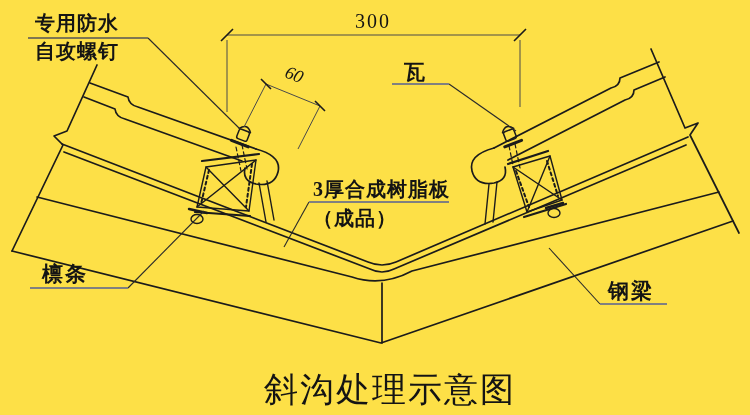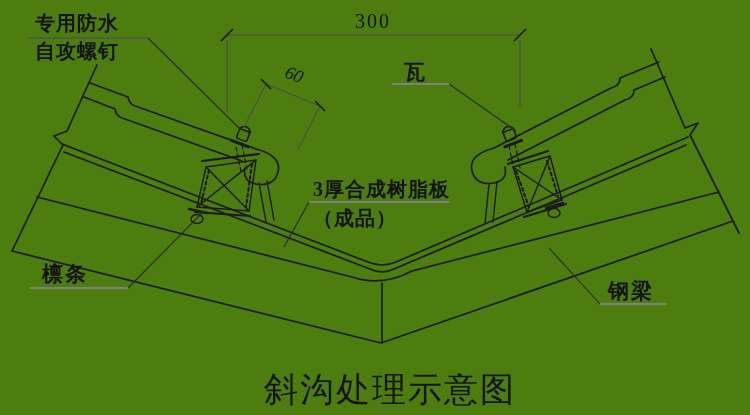--- a/index.html
+++ b/index.html
@@ -1,16 +1,16 @@
 <!DOCTYPE html>
 <html><head>
 <meta charset="utf-8">
 <style>
   html,body{margin:0;padding:0;background:#fff;}
-  .stage{position:relative;width:750px;height:415px;background:#4d7c0f;overflow:hidden;
+  .stage{position:relative;width:750px;height:415px;background:#fde047;overflow:hidden;
          font-family:"Liberation Serif","DejaVu Serif",serif;text-align:right;}
   svg{display:block;}
   text{fill:#141414;}
   .lbl{font-size:20px;font-weight:bold;letter-spacing:1px;}
   .lbl-big{font-size:21px;font-weight:bold;letter-spacing:2px;}
   .dimtxt{font-size:20px;font-weight:normal;letter-spacing:2px;}
   .dimtxt-i{font-size:18px;font-style:italic;font-weight:normal;}
   .titletxt{font-size:34px;font-weight:normal;letter-spacing:2px;}
 </style>
 </head>

